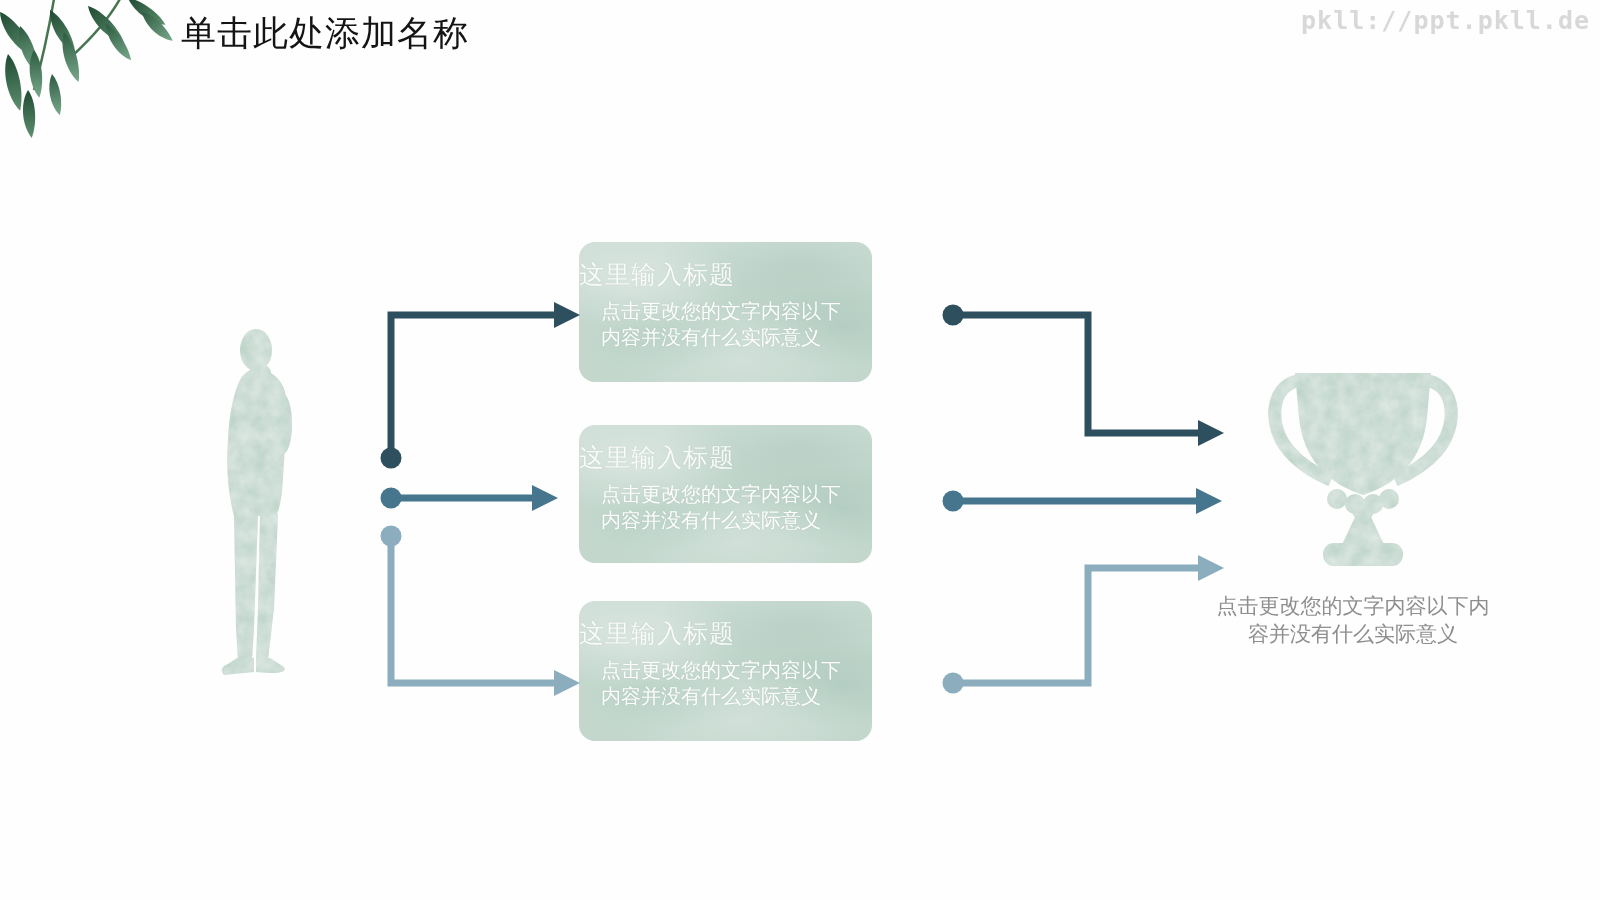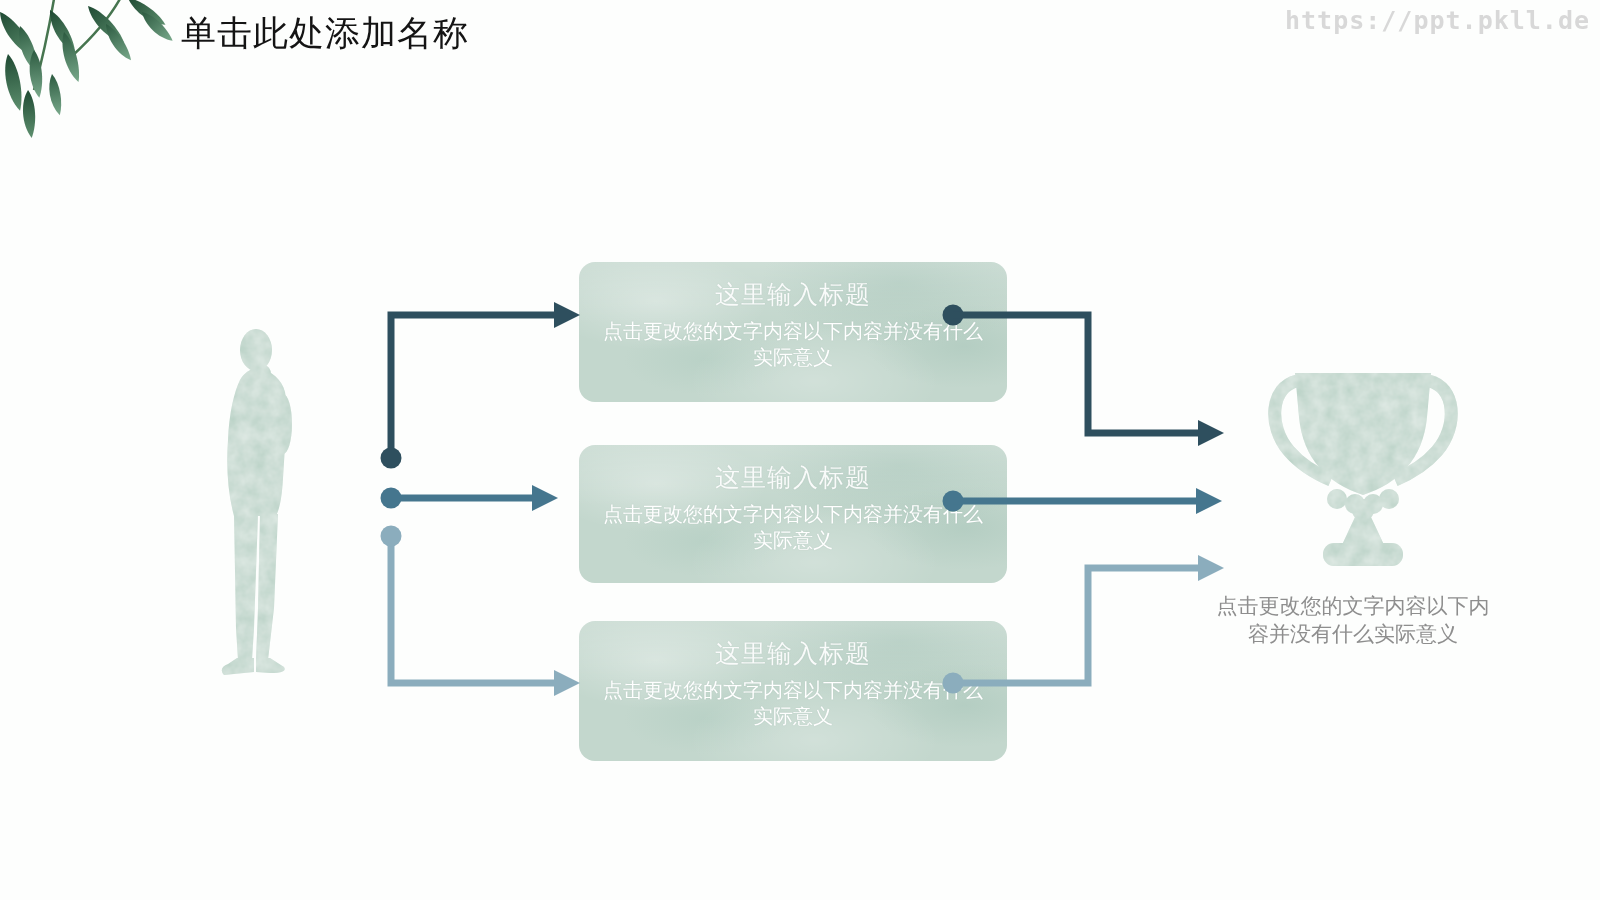--- a/index.html
+++ b/index.html
@@ -26,30 +26,30 @@
   }
 
   
   .leaves{left:-6px;top:-8px;}
 
   
   .person{left:210px;top:328px;}
 
   
   .step-box{
-    left:579px;width:428px;border-radius:16px;
+    left:579px;width:293px;border-radius:16px;
     background:
       linear-gradient(180deg, rgba(255,255,255,.18), rgba(255,255,255,0) 45%),
       radial-gradient(160px 70px at 18% 28%, rgba(255,255,255,.32), rgba(255,255,255,0) 70%),
       radial-gradient(200px 90px at 75% 15%, rgba(150,186,172,.38), rgba(150,186,172,0) 70%),
       radial-gradient(180px 80px at 55% 85%, rgba(255,255,255,.24), rgba(255,255,255,0) 70%),
       radial-gradient(140px 60px at 90% 60%, rgba(150,186,172,.32), rgba(150,186,172,0) 70%),
       radial-gradient(120px 50px at 30% 70%, rgba(167,199,186,.35), rgba(167,199,186,0) 70%),
       var(--box_fill,#c3d7cd);
-    text-align:center;color:#ffffff;margin-top:20px;
+    color:#ffffff;
   }
   .step-box .bx-title{
     margin-top:16px;font-size:25px;letter-spacing:1px;
     color:rgba(255,255,255,.93);
     text-shadow:0 0 1px rgba(120,150,140,.4);
   }
   .step-box .bx-body{
     margin:7px auto 0;padding:0 22px;
     font-size:20px;line-height:1.32;color:#ffffff;
     text-shadow:0 0 1px rgba(120,150,140,.35);
@@ -104,21 +104,21 @@
     <path fill="url(#lg2)" transform="translate(112,32) rotate(58)" d="M0,0 C12,-7 32,-7 44,-2 C32,7 12,7 0,0 Z"></path>
     <path fill="url(#lg)" transform="translate(134,6) rotate(38)" d="M0,0 C12,-7 34,-7 46,-2 C34,7 12,7 0,0 Z"></path>
     <path fill="url(#lg2)" transform="translate(148,20) rotate(46)" d="M0,0 C11,-7 30,-7 42,-2 C30,7 11,7 0,0 Z"></path>
     <path fill="url(#lg)" transform="translate(34,98) rotate(88)" d="M0,0 C12,-8 34,-8 48,-2 C34,8 12,8 0,0 Z"></path>
     <path fill="url(#lg2)" transform="translate(58,82) rotate(82)" d="M0,0 C11,-7 30,-7 42,-2 C30,7 11,7 0,0 Z"></path>
   </g>
 </svg>
 
 <div class="abs slide-title">单击此处添加名称</div>
 
-<div class="abs watermark">https://ppt.pkll.de</div>
+<div class="abs watermark">pkll://ppt.pkll.de</div>
 
 <svg class="abs person" width="108" height="352" viewBox="0 0 108 352">
   <defs>
     <filter id="wc" x="-20%" y="-20%" width="140%" height="140%">
       <feTurbulence type="fractalNoise" baseFrequency="0.07" numOctaves="3" result="n"></feTurbulence>
       <feColorMatrix in="n" type="matrix" values="0 0 0 0 1  0 0 0 0 1  0 0 0 0 1  0 0 0 0.5 0" result="w"></feColorMatrix>
       <feComposite in="w" in2="SourceGraphic" operator="in" result="spots"></feComposite>
       <feMerge>
           <feMergeNode in="SourceGraphic"></feMergeNode>
           <feMergeNode in="spots"></feMergeNode>

